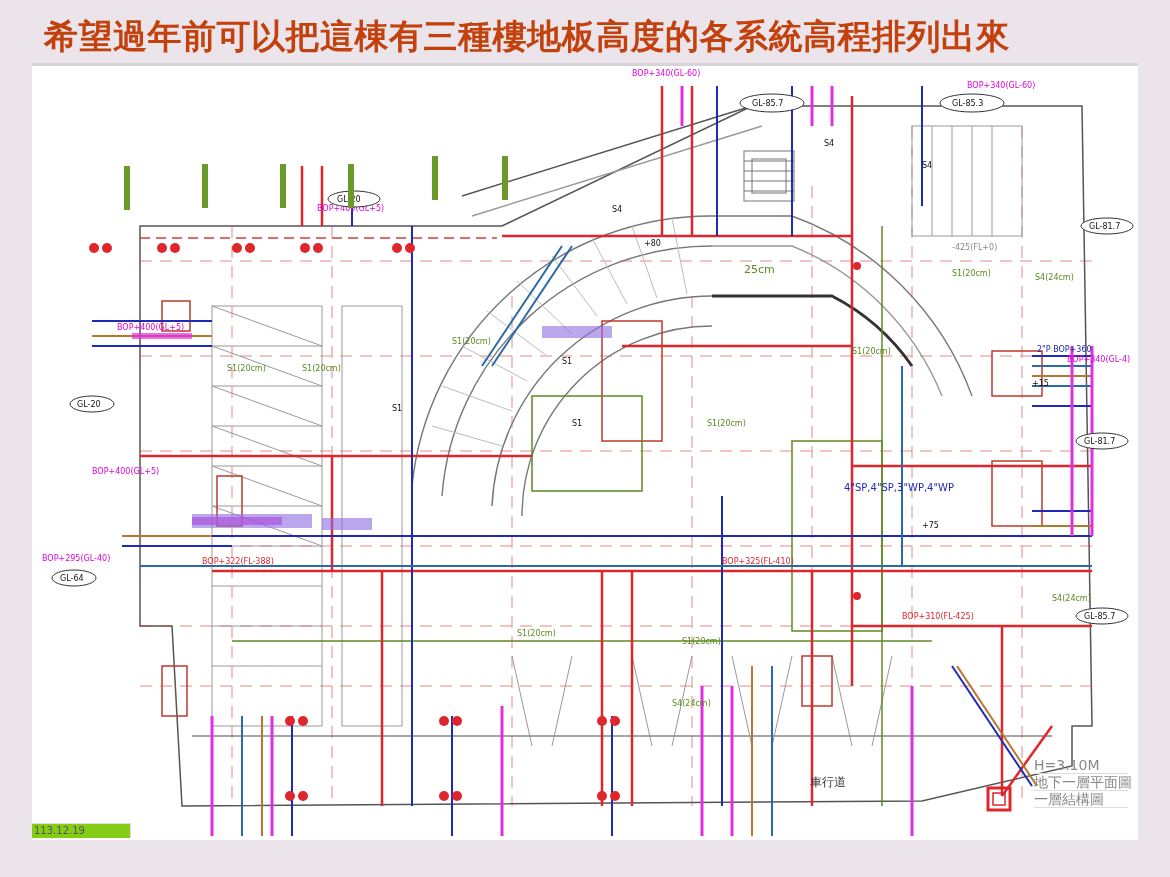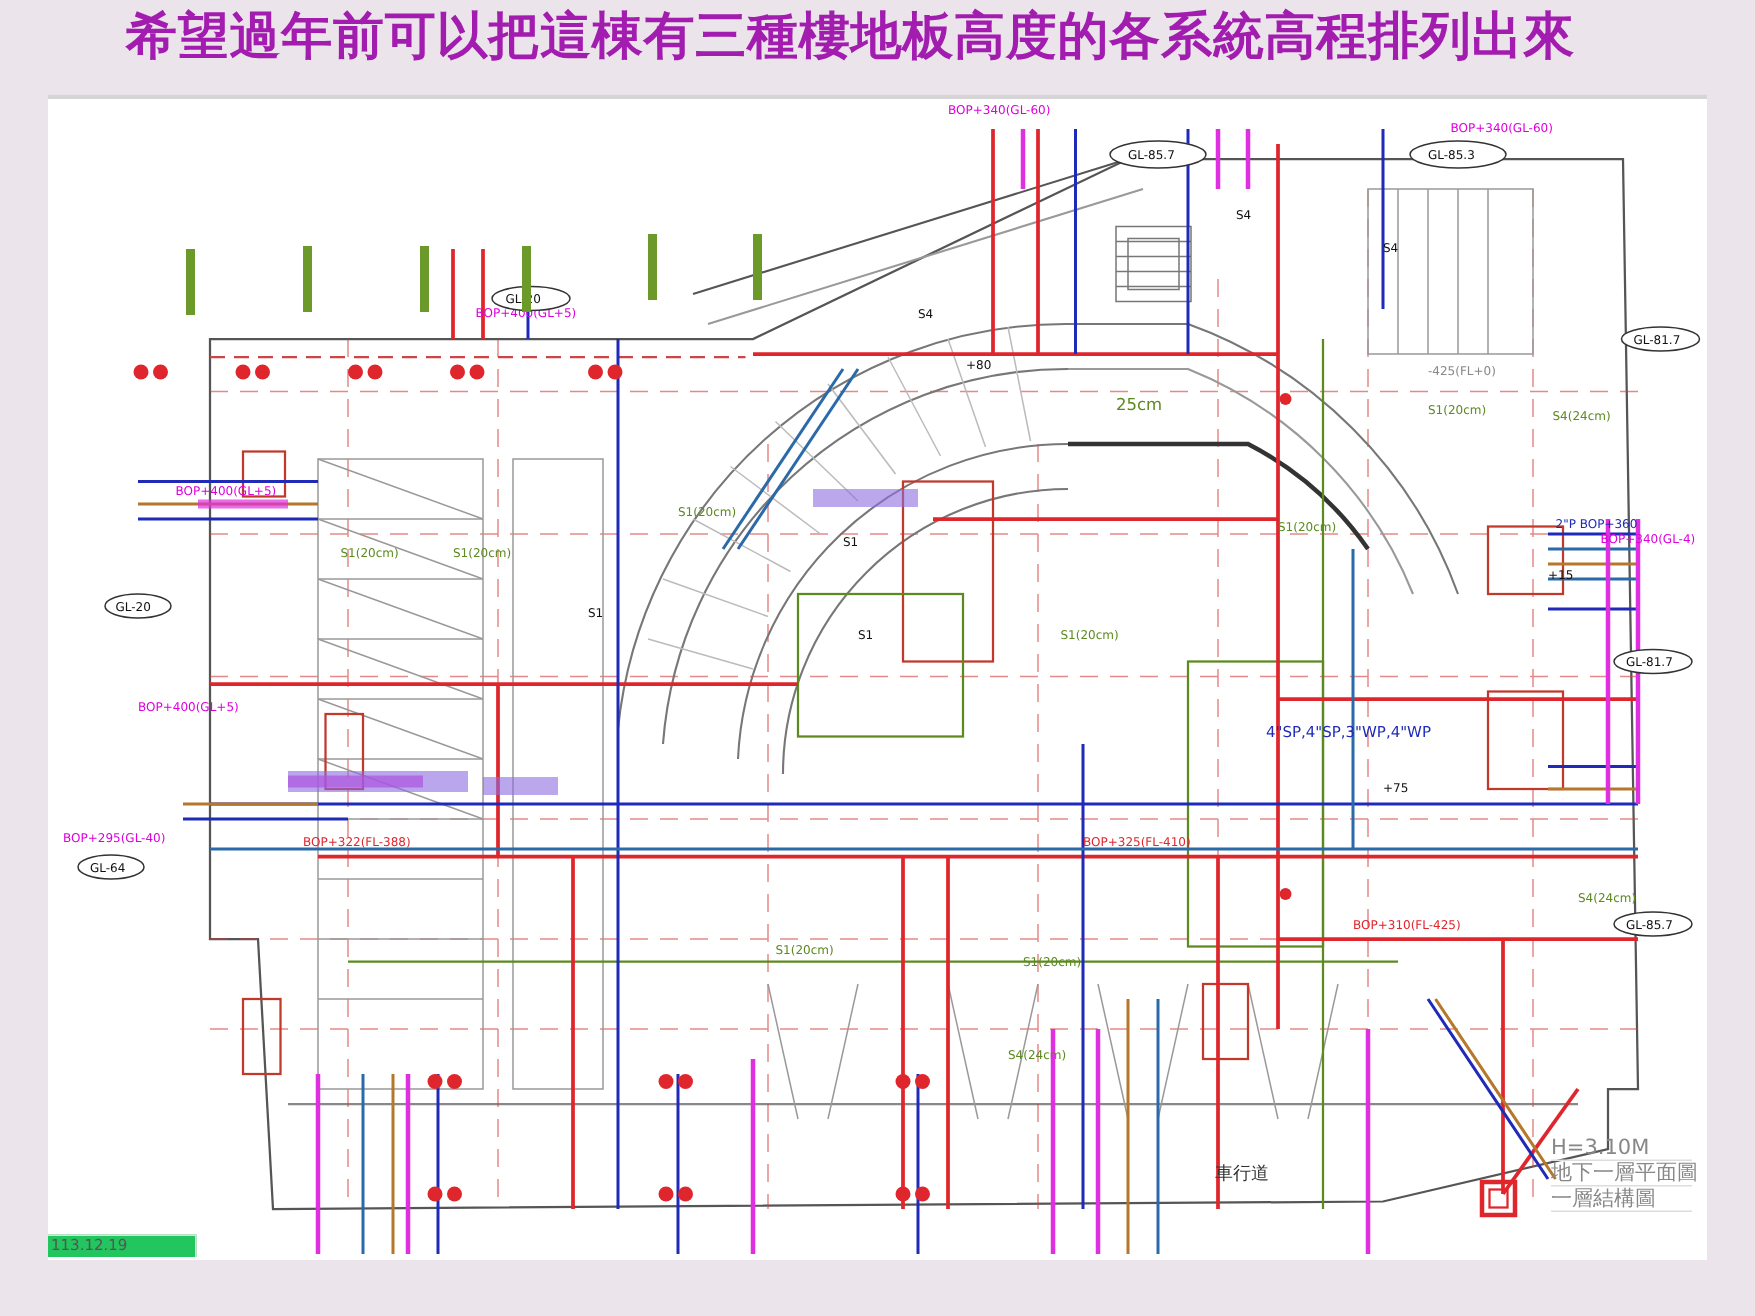--- a/index.html
+++ b/index.html
@@ -1,20 +1,20 @@
 <!DOCTYPE html>
 <html><head>
 <meta charset="utf-8">
 <style>
   html,body{margin:0;padding:0;}
   body{width:1170px;height:877px;background:#ebe4ea;position:relative;overflow:hidden;font-family:"DejaVu Sans","Liberation Sans",sans-serif;}
-  .heading{position:absolute;left:44px;top:2px;font-size:34px;font-weight:bold;color:#a21caf;letter-spacing:0.5px;white-space:nowrap;line-height:44px;margin-left:40px;}
+  .heading{position:absolute;left:44px;top:14px;font-size:34px;font-weight:bold;color:#c2410c;letter-spacing:0.5px;white-space:nowrap;line-height:44px;}
   .drawing{position:absolute;left:32px;top:63px;width:1106px;height:774px;background:#ffffff;border-top:3px solid #d6d4d6;overflow:hidden;}
   .drawing svg{position:absolute;left:0;top:0;}
-  .date-stamp{position:absolute;left:32px;top:823px;width:96px;height:14px;background:#22c55e;border-top:1px solid #ddd;border-right:1px solid #ddd;font-size:10px;color:#555;padding-left:2px;line-height:14px;}
+  .date-stamp{position:absolute;left:32px;top:823px;width:96px;height:14px;background:#84cc16;border-top:1px solid #ddd;border-right:1px solid #ddd;font-size:10px;color:#555;padding-left:2px;line-height:14px;}
   .title-block{position:absolute;left:1034px;top:757px;width:94px;font-size:14px;color:#888;line-height:16px;}
   .title-block div{border-bottom:1px solid #ddd;white-space:nowrap;}
   .lbl{font-family:"DejaVu Sans","Liberation Sans",sans-serif;}
 </style>
 </head>
 <body>
 
 <div class="heading">希望過年前可以把這棟有三種樓地板高度的各系統高程排列出來</div>
 
 <div class="drawing">

